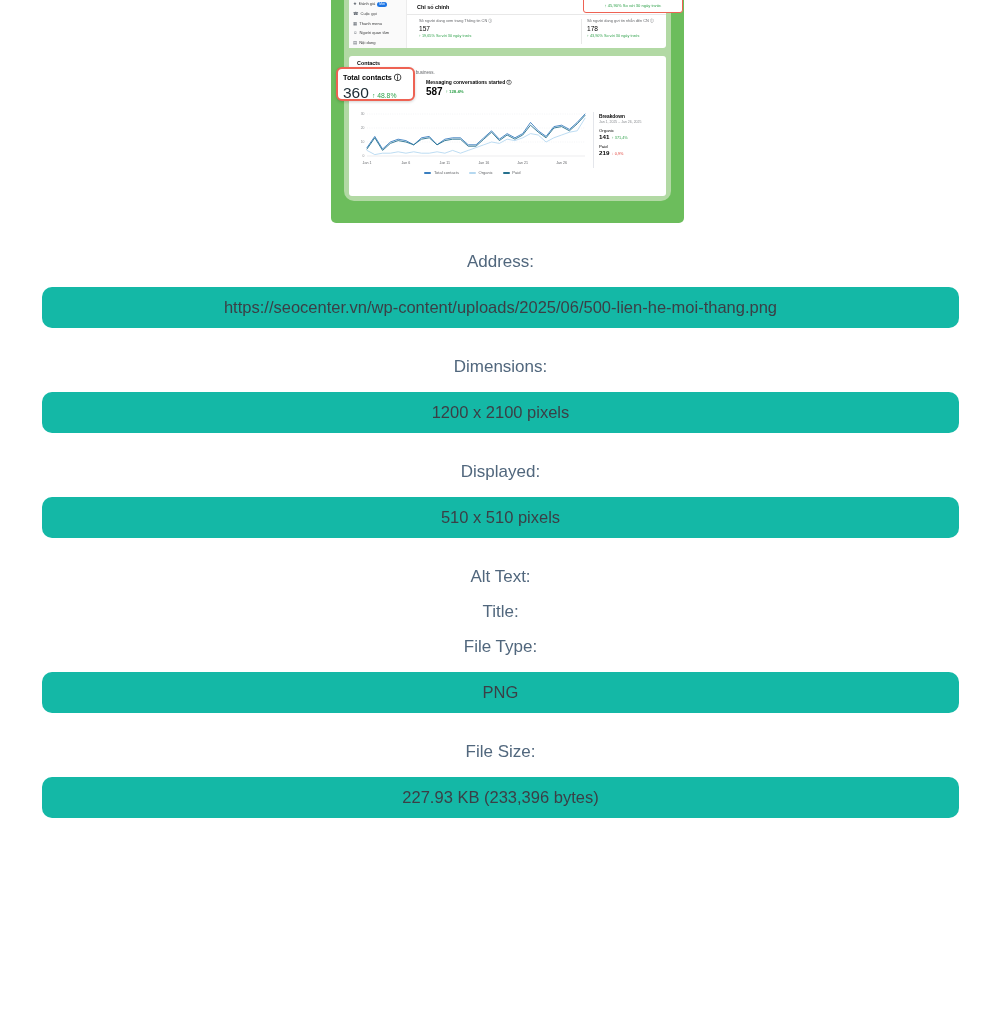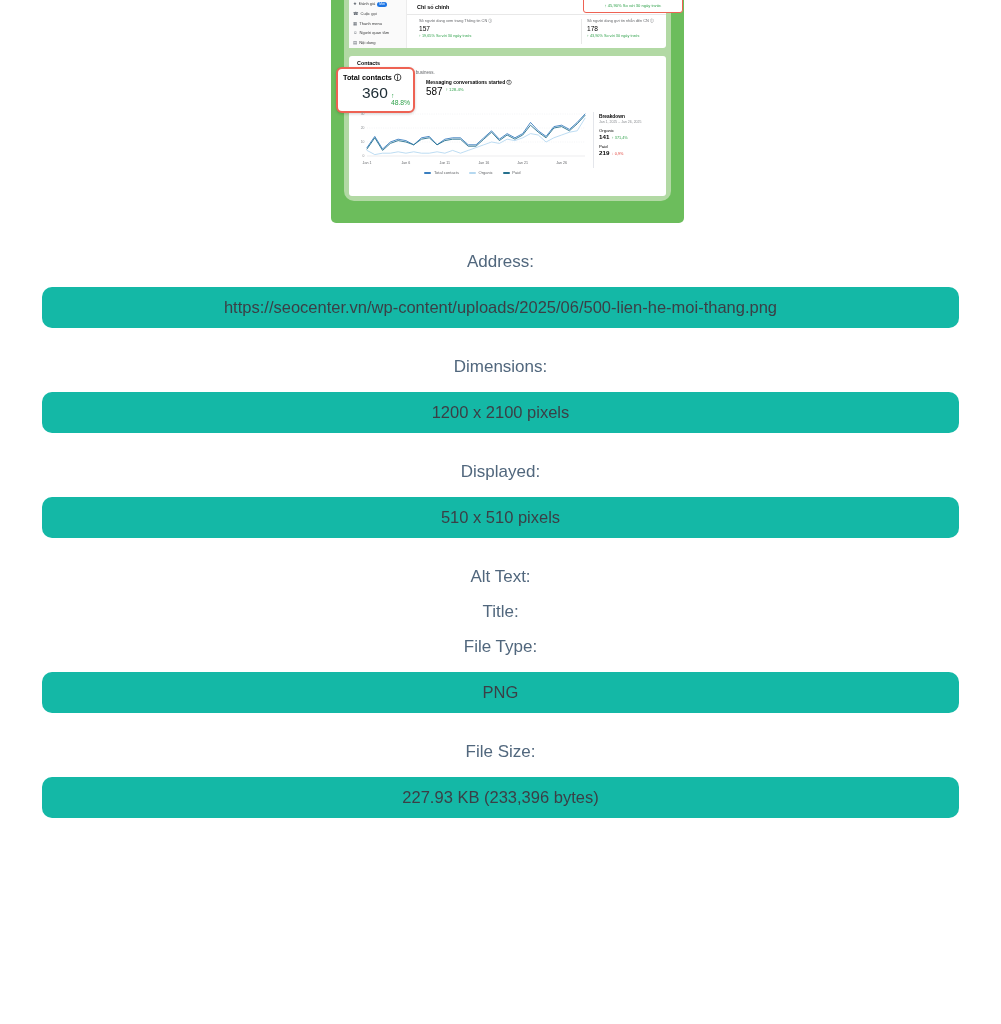--- a/index.html
+++ b/index.html
@@ -28,27 +28,27 @@
   .m-value{font-size:6.6px;color:#050505;margin-top:2px;line-height:1;}
   .m-change{font-size:3.8px;color:#31a24c;margin-top:2.5px;line-height:1;white-space:nowrap;}
 
   .redbox-top{position:absolute;left:252px;top:-8px;width:100px;height:21px;background:#fff;border:1.5px solid #ee6253;border-radius:3px;box-sizing:border-box;display:flex;align-items:flex-end;justify-content:center;padding-bottom:4px;}
   .redbox-top span{font-size:4.1px;color:#31a24c;line-height:1;white-space:nowrap;}
 
   .ct-title{position:absolute;left:26px;top:60px;font-size:5.4px;font-weight:bold;color:#050505;}
   .ct-sub{position:absolute;left:28px;top:69.5px;font-size:4.5px;color:#65676b;white-space:nowrap;}
   .msg-block{position:absolute;left:95px;top:79px;}
   .msg-label{font-size:5px;font-weight:bold;color:#050505;white-space:nowrap;}
-  .msg-row{display:flex;align-items:flex-start;gap:3px;margin-top:1.5px;}
+  .msg-row{display:flex;align-items:center;gap:3px;margin-top:1.5px;font-weight:bold;}
   .msg-value{font-size:10px;color:#050505;line-height:1;}
   .msg-change{font-size:4.3px;color:#31a24c;}
 
-  .callout{position:absolute;left:5px;top:67px;width:79px;height:46px;background:#fff;border:2px solid #ee6253;border-radius:6px;box-sizing:border-box;padding:4px 0 0 5px;box-shadow:0 1px 3px rgba(0,0,0,.18);}
+  .callout{position:absolute;left:5px;top:67px;width:79px;height:34px;background:#fff;border:2px solid #ee6253;border-radius:6px;box-sizing:border-box;padding:4px 0 0 5px;box-shadow:0 1px 3px rgba(0,0,0,.18);}
   .co-label{font-size:7.3px;font-weight:bold;color:#050505;white-space:nowrap;}
-  .co-row{display:flex;align-items:baseline;gap:3px;margin-top:2px;margin-left:19px;}
+  .co-row{display:flex;align-items:baseline;gap:3px;margin-top:2px;}
   .co-value{font-size:15.5px;color:#1c2b33;line-height:1;}
   .co-change{font-size:6.8px;color:#31a24c;}
 
   .chart-wrap{position:absolute;left:24px;top:110px;width:235px;height:58px;}
   .legend{position:absolute;left:24px;top:171px;width:235px;display:flex;justify-content:center;gap:10px;}
   .legend-item{display:flex;align-items:center;gap:2.5px;}
   .legend-dash{width:7px;height:1.6px;border-radius:1px;display:inline-block;}
   .legend-label{font-size:4.1px;color:#65676b;line-height:1;}
 
   .bd-divider{position:absolute;left:262px;top:112px;height:56px;border-left:0.5px solid #e4e6eb;}

